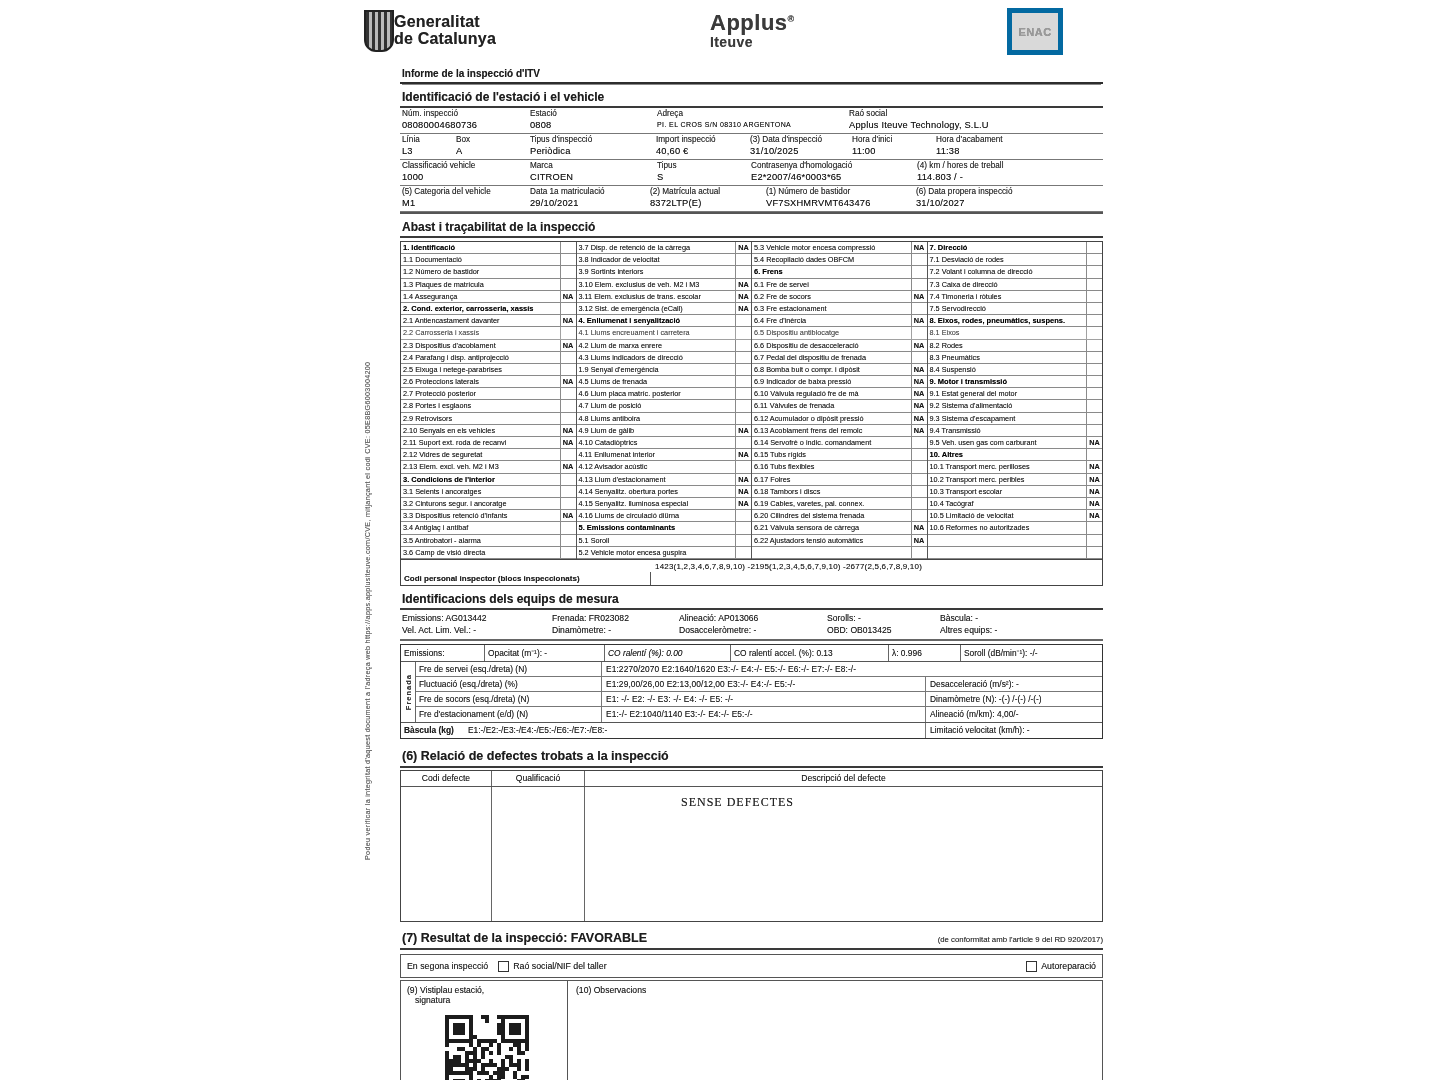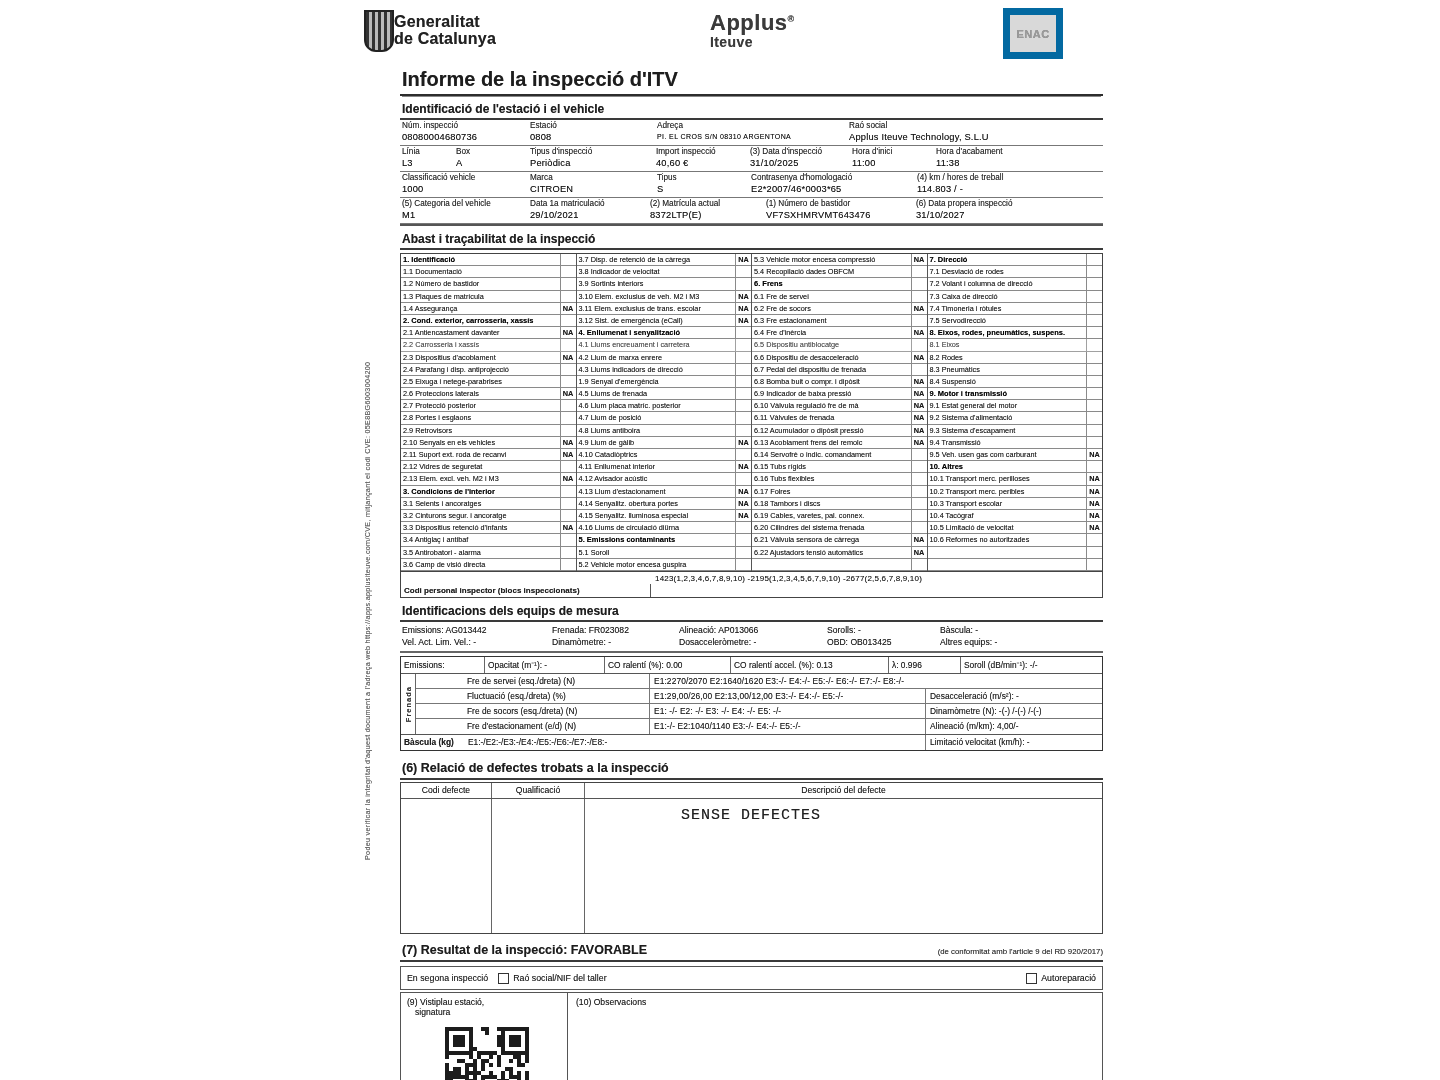--- a/index.html
+++ b/index.html
@@ -13,25 +13,25 @@
   .hdr-row{position:relative;height:52px;}
   .gencat{position:absolute;left:-36px;top:2px;display:flex;}
   .gencat-shield{width:26px;height:38px;border:2px solid #222;border-radius:0 0 12px 12px;
      background:repeating-linear-gradient(90deg,#333 0 3px,#bbb 3px 6px);}
   .gencat-name{font-weight:bold;font-size:16px;line-height:17px;color:#222;letter-spacing:.2px;padding-top:3px;}
   .applus{position:absolute;left:310px;top:2px;color:#3a3a3a;}
   .applus-main{font-weight:bold;font-size:22px;letter-spacing:.5px;}
   .applus-reg{font-size:9px;vertical-align:super;}
   .applus-sub{font-weight:bold;font-size:14px;margin-top:-2px;letter-spacing:.4px;}
   .enac{position:absolute;right:40px;top:0;width:46px;height:37px;background:#d9d9d9;
-     border:7px solid #0369a1;display:flex;align-items:center;justify-content:center;
+     border:5px solid #0369a1;display:flex;align-items:center;justify-content:center;
      color:#9a9a9a;font-weight:bold;font-size:11px;letter-spacing:.5px;filter:blur(.4px);}
 
   
-  .doc-title{font-weight:bold;font-size:20px;padding:8px 0 3px 2px;border-bottom:2.5px solid #2d2d2d;
+  .doc-title{font-weight:bold;font-size:10px;padding:8px 0 3px 2px;border-bottom:2.5px solid #2d2d2d;
      box-shadow:0 3px 0 -2px #888;}
   .sec-title{font-weight:bold;font-size:12px;padding:6px 0 2px 2px;border-bottom:2px solid #3a3a3a;}
 
   
   .id-table{border-bottom:2px solid #555;}
   .id-row{display:flex;border-bottom:1.5px solid #777;padding:1px 0 2px 2px;}
   .id-cell{overflow:hidden;}
   .id-lab{font-size:8.2px;color:#2a2a2a;line-height:10px;}
   .id-val{font-size:9.3px;color:#111;line-height:12px;letter-spacing:.2px;}
   .id-val.small{font-size:7px;letter-spacing:.4px;}
@@ -58,38 +58,38 @@
   .ms-table{border:1.5px solid #333;margin-top:3px;font-size:8.4px;}
   .ms-em{display:flex;border-bottom:1.2px solid #555;}
   .ms-em .c{border-right:1px solid #666;padding:3px 2px 3px 3px;line-height:10px;}
   .ms-em .c:last-child{border-right:none;}
   .ms-body{display:flex;}
   .ms-vert{width:14px;border-right:1px solid #666;display:flex;align-items:center;justify-content:center;}
   .ms-vert span{writing-mode:vertical-rl;transform:rotate(180deg);font-size:7.5px;font-weight:bold;color:#333;letter-spacing:1px;}
   .ms-rows{flex:1;}
   .ms-row{display:flex;border-bottom:1px solid #777;height:14.2px;line-height:14px;}
   .ms-row:last-child{border-bottom:none;}
-  .ms-lab{width:182px;padding-left:3px;border-right:1px solid #777;white-space:nowrap;overflow:hidden;margin-left:48px;}
+  .ms-lab{width:182px;padding-left:3px;border-right:1px solid #777;white-space:nowrap;overflow:hidden;}
   .ms-val{flex:1;padding-left:4px;white-space:nowrap;overflow:hidden;letter-spacing:.1px;}
   .ms-right{width:172px;border-left:1px solid #777;padding-left:4px;white-space:nowrap;overflow:hidden;}
   .ms-basc{display:flex;border-top:1.2px solid #555;height:15px;line-height:14px;}
   .ms-basc .bl{width:60px;padding-left:3px;font-weight:bold;}
   .ms-basc .bv{flex:1;padding-left:4px;}
   .ms-basc .br{width:172px;border-left:1px solid #777;padding-left:4px;}
 
   
   .df-title{font-weight:bold;font-size:12.5px;padding:10px 0 3px 2px;border-bottom:2px solid #3a3a3a;}
   .df-table{border:1.5px solid #444;margin-top:2px;height:150px;display:flex;flex-direction:column;}
   .df-head{display:flex;border-bottom:1.2px solid #555;font-size:8.6px;line-height:15px;}
   .df-body{flex:1;display:flex;}
   .df-c1{width:90px;border-right:1px solid #666;text-align:center;}
   .df-c2{width:92px;border-right:1px solid #666;text-align:center;}
   .df-c3{flex:1;text-align:center;}
   .df-body .df-c3{text-align:left;padding:8px 0 0 96px;
-     font-family:Liberation Mono, monospace;font-size:15px;letter-spacing:1px;color:#222;}
+     font-family:Liberation Serif, serif;font-size:12px;letter-spacing:1px;color:#222;}
 
   
   .res-row{display:flex;align-items:baseline;justify-content:space-between;
      padding:9px 0 3px 2px;border-bottom:2px solid #3a3a3a;}
   .res-main{font-weight:bold;font-size:12.5px;}
   .res-note{font-size:7.8px;color:#333;}
   .second-box{border:1.2px solid #555;margin-top:4px;display:flex;align-items:center;
      font-size:8.8px;height:22px;padding:0 6px 0 6px;}
   .cb{width:9px;height:9px;border:1.2px solid #333;display:inline-block;margin:0 4px -1px 10px;}
   .second-spacer{flex:1;}
@@ -678,21 +678,21 @@
         <div class="eq-cell" style="width: 148px; flex: 0 0 auto;">Dosacceleròmetre: -</div>
         <div class="eq-cell" style="width: 113px; flex: 0 0 auto;">OBD: OB013425</div>
         <div class="eq-cell" style="flex: 1 1 0%;">Altres equips: -</div>
       </div>
     </div>
 
   <div class="ms-table" id="ms-table">
       <div class="ms-em">
         <div class="c" style="width: 78px; flex: 0 0 auto;">Emissions:</div>
         <div class="c" style="width: 114px; flex: 0 0 auto;">Opacitat (m⁻¹): -</div>
-        <div class="c" style="width: 120px; flex: 0 0 auto;">CO ralentí (%): 0.00</div>
+        <div class="c" style="width: 120px; flex: 0 0 auto; font-style: italic;">CO ralentí (%): 0.00</div>
         <div class="c" style="width: 152px; flex: 0 0 auto;">CO ralentí accel. (%): 0.13</div>
         <div class="c" style="width: 66px; flex: 0 0 auto;">λ: 0.996</div>
         <div class="c" style="flex: 1 1 0%;">Soroll (dB/min⁻¹): -/-</div>
       </div>
       <div class="ms-body">
         <div class="ms-vert">
           <span>Frenada</span>
         </div>
         <div class="ms-rows">
           <div class="ms-row">

